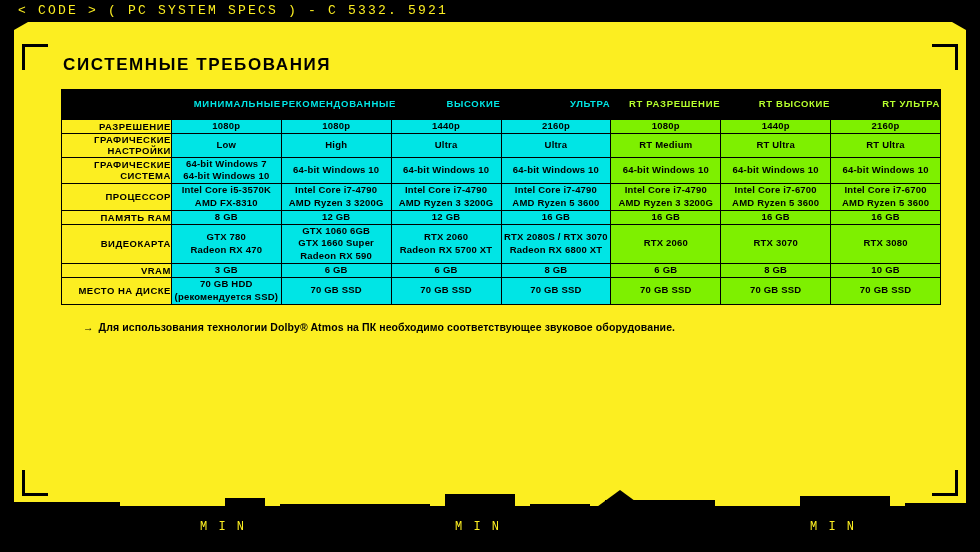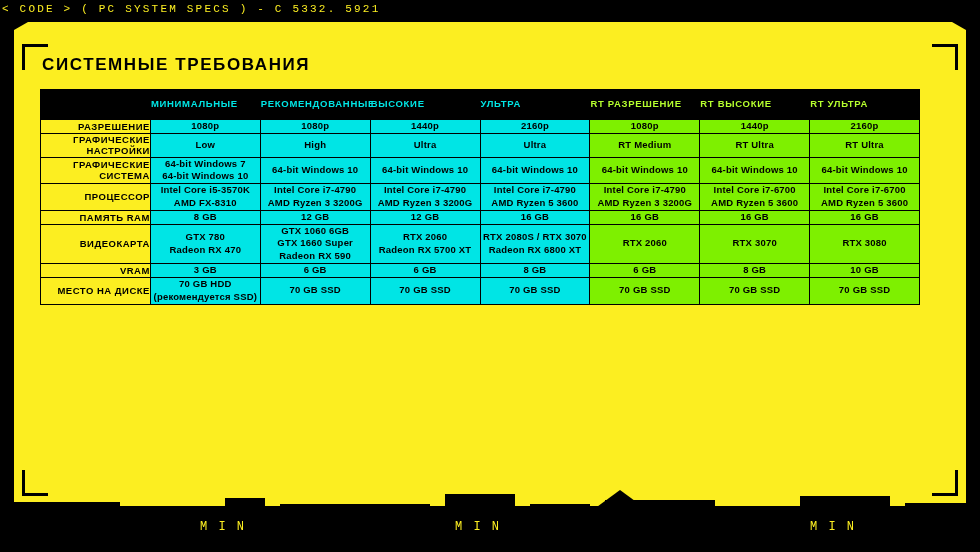--- a/index.html
+++ b/index.html
@@ -35,23 +35,23 @@
     clip-path: polygon(100% 0, 0 0, 100% 100%);
   }
   .left-bar {
     position: absolute; left: 0; top: 22px; width: 14px; height: 500px; background: #000;
   }
   .right-bar {
     position: absolute; right: 0; top: 22px; width: 14px; height: 500px; background: #000;
   }
 
   .breadcrumb {
-    position: absolute; left: 2px; top: 3px;
+    position: absolute; left: 18px; top: 3px;
     color: #fcee21;
-    font-size: 11px;
+    font-size: 13px;
     letter-spacing: 2.2px;
     font-family: "Liberation Mono", monospace;
     white-space: nowrap;
   }
 
   
   .bottom-band {
     position: absolute; left: 0; bottom: 0; width: 980px; height: 46px;
     background: #000;
   }
@@ -71,21 +71,21 @@
   .corner {
     position: absolute; width: 26px; height: 26px; border: 3px solid #000;
   }
   .corner.tl { left: 22px; top: 44px; border-right: none; border-bottom: none; }
   .corner.tr { right: 22px; top: 44px; border-left: none; border-bottom: none; }
   .corner.bl { left: 22px; bottom: 56px; border-right: none; border-top: none; }
   .corner.br { right: 22px; bottom: 56px; border-left: none; border-top: none; }
 
   
   .content {
-    position: absolute; left: 40px; top: 55px; width: 704px;
+    position: absolute; left: 61px; top: 55px; width: 704px;
   }
   .page-title {
     color: #000;
     font-size: 17px;
     font-weight: bold;
     letter-spacing: 1.6px;
     margin: 0 0 14px 2px;
   }
 
   table.specs {
@@ -99,21 +99,21 @@
     padding: 0;
     vertical-align: middle;
   }
   thead th {
     background: #000;
     color: #00e5e5;
     font-size: 9.5px;
     font-weight: bold;
     letter-spacing: 0.7px;
     height: 30px;
-    text-align: left;
+    text-align: right;
     padding: 2px 3px;
     line-height: 1.15;
   }
   thead th.rt { color: #b6ff2e; }
   thead th.corner-cell { background: #000; }
 
   th.rowhead {
     background: #fcee21;
     color: #000;
     font-size: 9.5px;
@@ -256,20 +256,23 @@
             <td class="cell cyan">70 GB SSD</td>
             <td class="cell cyan">70 GB SSD</td>
             <td class="cell cyan">70 GB SSD</td>
             <td class="cell green">70 GB SSD</td>
             <td class="cell green">70 GB SSD</td>
             <td class="cell green">70 GB SSD</td>
           </tr>
         </tbody>
     </table>
 
+    <div class="note">
+      <span class="arrow">→</span><span>Для использования технологии Dolby® Atmos на ПК необходимо соответствующее звуковое оборудование.</span>
+    </div>
   </div>
 
   <div class="bottom-teeth" id="teeth">
       <div class="tooth" style="left: 0px; width: 120px; height: 10px;"></div>
       <div class="tooth" style="left: 130px; width: 80px; height: 6px;"></div>
       <div class="tooth" style="left: 225px; width: 40px; height: 14px;"></div>
       <div class="tooth" style="left: 280px; width: 150px; height: 8px;"></div>
       <div class="tooth" style="left: 445px; width: 70px; height: 18px;"></div>
       <div class="tooth" style="left: 530px; width: 60px; height: 8px;"></div>
       <div class="tooth" style="left: 605px; width: 110px; height: 12px;"></div>

